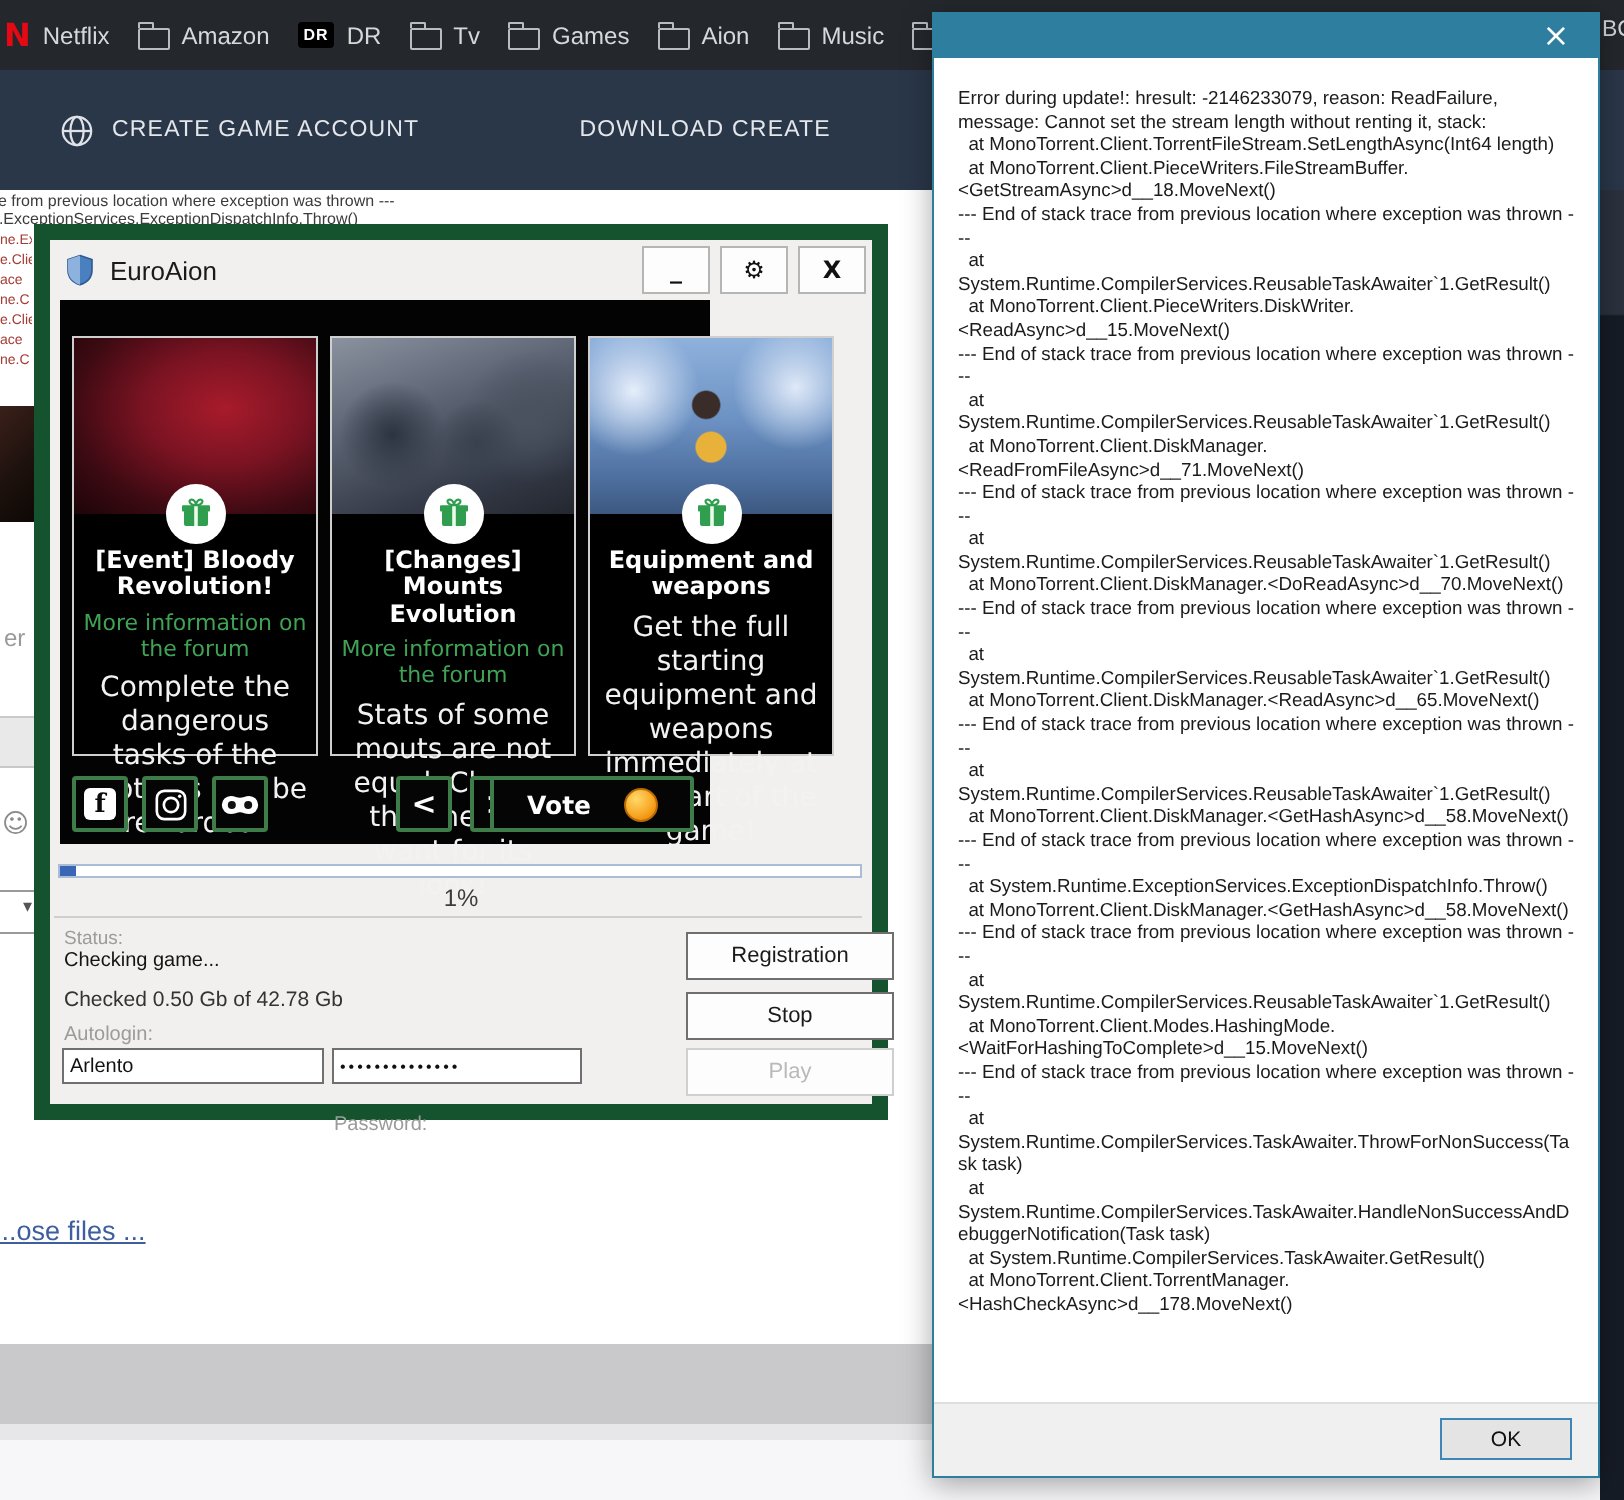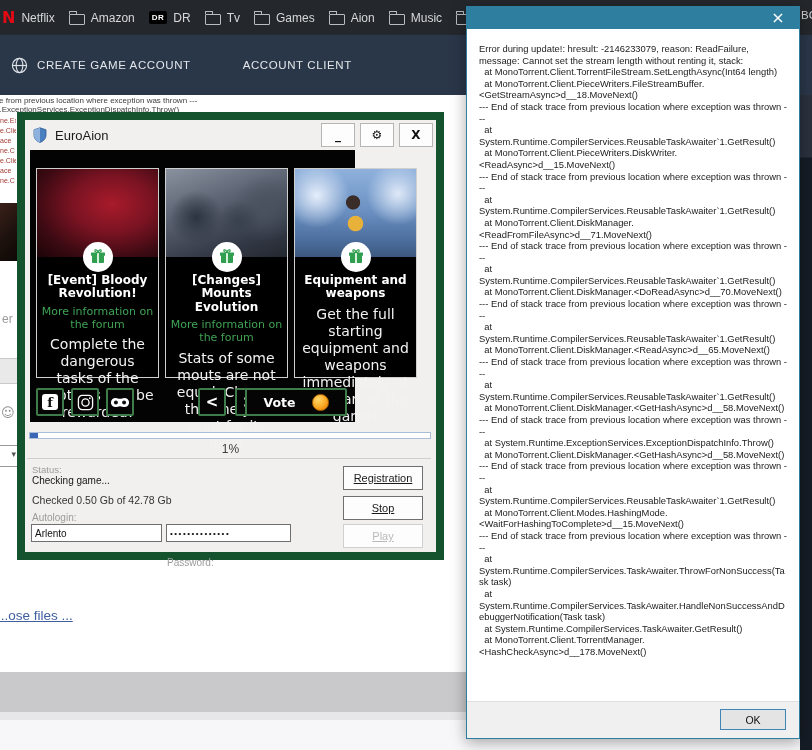--- a/index.html
+++ b/index.html
@@ -8,21 +8,21 @@
   
   .bookmarks-bar{position:absolute;left:0;top:0;width:812px;height:35px;background:#24282c;
     display:flex;align-items:center;gap:14px;padding-left:2px;box-sizing:border-box;z-index:1;}
   .bm-item{display:flex;align-items:center;gap:6px;color:#d6d8da;font-size:12px;white-space:nowrap;}
   .nf-icon{color:#e50914;font-family:"DejaVu Sans",sans-serif;font-weight:bold;font-size:16px;line-height:16px;}
   .folder-icon{width:14px;height:9px;border:1px solid #b9bdc1;border-radius:1px;position:relative;margin-top:3px;display:inline-block;}
   .folder-icon::before{content:"";position:absolute;top:-4px;left:-1px;width:6px;height:2px;border:1px solid #b9bdc1;border-bottom:none;border-radius:1px 1px 0 0;}
   .dr-icon{background:#000;color:#fff;font-size:8px;font-weight:bold;padding:2px 3px;border-radius:2px;letter-spacing:.5px;}
   .bm-overflow{position:absolute;left:801px;top:9px;color:#d3d5d7;font-size:11.5px;z-index:2;}
   .nav-bar{position:absolute;left:0;top:35px;width:812px;height:60px;background:#2a3749;
-    display:flex;align-items:center;gap:52px;padding-left:11px;box-sizing:border-box;z-index:1;}
+    display:flex;align-items:center;gap:80px;padding-left:30px;box-sizing:border-box;z-index:1;}
   .nav-item{display:flex;align-items:center;gap:9px;color:#e3e6ea;font-size:11.5px;letter-spacing:.6px;}
   
   .page-white{position:absolute;left:0;top:95px;width:800px;height:655px;background:#fff;z-index:0;}
   .right-strip{position:absolute;left:800px;top:95px;width:12px;height:655px;z-index:2;
     background:linear-gradient(180deg,#2b323e 0,#2b323e 62px,#161c26 63px,#161c26 100%);}
   .bg-trace{position:absolute;left:-5px;top:96px;font-size:8px;line-height:9px;color:#3c3c3c;white-space:pre;z-index:1;}
   .left-frags{position:absolute;left:0;top:116px;width:16px;overflow:hidden;font-size:7px;line-height:10px;
     color:#a23b32;white-space:pre-line;z-index:1;}
   .left-thumb{position:absolute;left:0;top:203px;width:17px;height:58px;z-index:1;
     background:linear-gradient(135deg,#3a201a 0,#1b100c 60%,#0d0806 100%);}
@@ -87,23 +87,23 @@
   .progress-chunk{height:100%;background:#3a66b5;}
   .progress-pct{position:absolute;left:0;top:322px;width:100%;text-align:center;font-size:12px;color:#3c3c3c;}
   .status-divider{position:absolute;left:2px;top:338px;width:404px;border-top:1px solid #cfcfcf;}
   .status-label{position:absolute;left:7px;top:344px;font-size:9.5px;color:#9b9b9b;}
   .status-msg{position:absolute;left:7px;top:355px;font-size:10px;color:#141414;}
   .status-detail{position:absolute;left:7px;top:374px;font-size:10.5px;color:#333;}
   .field-label{position:absolute;font-size:10px;color:#9b9b9b;}
   .text-input{position:absolute;height:16px;border:1px solid #6f6f6f;background:#fff;font-size:10px;
     padding:0 0 0 3px;box-sizing:content-box;color:#111;font-family:"Liberation Sans",sans-serif;}
   .pwd-input{font-size:8px;letter-spacing:1.5px;}
-  .side-btn{position:absolute;left:318px;width:80px;height:24px;background:#fdfdfd;border:1px solid #6f6f6f;
+  .side-btn{position:absolute;left:318px;width:104px;height:24px;background:#fdfdfd;border:1px solid #6f6f6f;
     font-size:11px;color:#1a1a1a;box-sizing:border-box;display:flex;align-items:center;justify-content:center;
-    font-family:"Liberation Sans",sans-serif;text-decoration:underline;}
+    font-family:"Liberation Sans",sans-serif;}
   .side-btn.disabled{border-color:#cfcfcf;color:#b9b9b9;}
   
   .dialog{position:absolute;left:466px;top:6px;width:334px;height:733px;background:#fff;
     border:1px solid #2d7e9f;box-sizing:border-box;z-index:30;box-shadow:0 3px 14px rgba(0,0,0,.35);}
   .dialog-titlebar{position:absolute;left:0;top:0;right:0;height:22px;background:#2d7e9f;}
   .dialog-close{position:absolute;right:0;top:0;width:42px;height:22px;display:flex;align-items:center;
     justify-content:center;color:#fff;font-size:16px;line-height:16px;font-family:"DejaVu Sans",sans-serif;}
   .dialog-body{position:absolute;left:0;top:22px;right:0;bottom:36px;padding:14px 10px 0 12px;
     font-size:9.4px;line-height:11.6px;color:#1b1b1b;white-space:pre-wrap;overflow-wrap:break-word;
     word-wrap:break-word;overflow:hidden;box-sizing:border-box;}
@@ -185,21 +185,21 @@
   <div class="nav-bar">
     <span class="nav-item">
       <svg width="17" height="17" viewBox="0 0 18 18" fill="none" stroke="#dfe3e8" stroke-width="1.2">
           <circle cx="9" cy="9" r="7.5"></circle>
           <ellipse cx="9" cy="9" rx="3.5" ry="7.5"></ellipse>
           <path d="M1.5 9 H16.5"></path>
         </svg>
       <span>CREATE GAME ACCOUNT</span>
     </span>
     <span class="nav-item">
-      <span>ACCOUNT CLIENT</span>
+      <span>DOWNLOAD CREATE</span>
     </span>
   </div>
 
   <div class="launcher">
     <div class="win-content">
       <svg class="win-shield" width="16" height="16" viewBox="0 0 16 16">
         <path d="M8 0.8 L14 2.8 V8 C14 12 11 14.4 8 15.4 C5 14.4 2 12 2 8 V2.8 Z" fill="#4a7fc0" stroke="#2c5a92" stroke-width="0.8"></path>
         <path d="M8 0.8 L8 15.4 C5 14.4 2 12 2 8 V2.8 Z" fill="#8db2de"></path>
       </svg>
       <div class="win-title">EuroAion</div>

